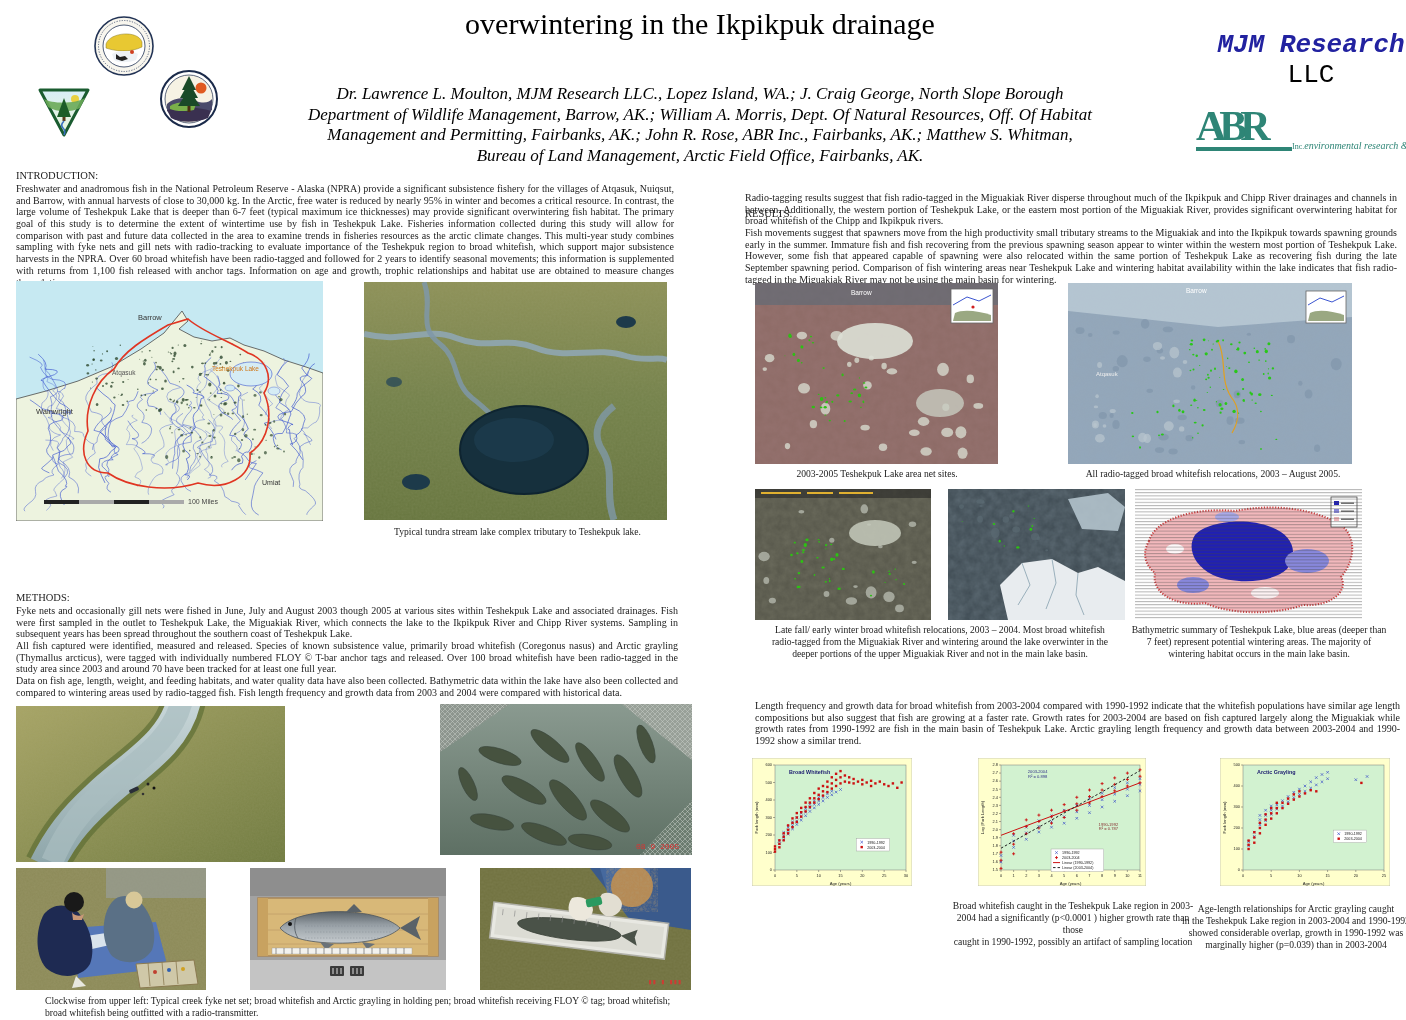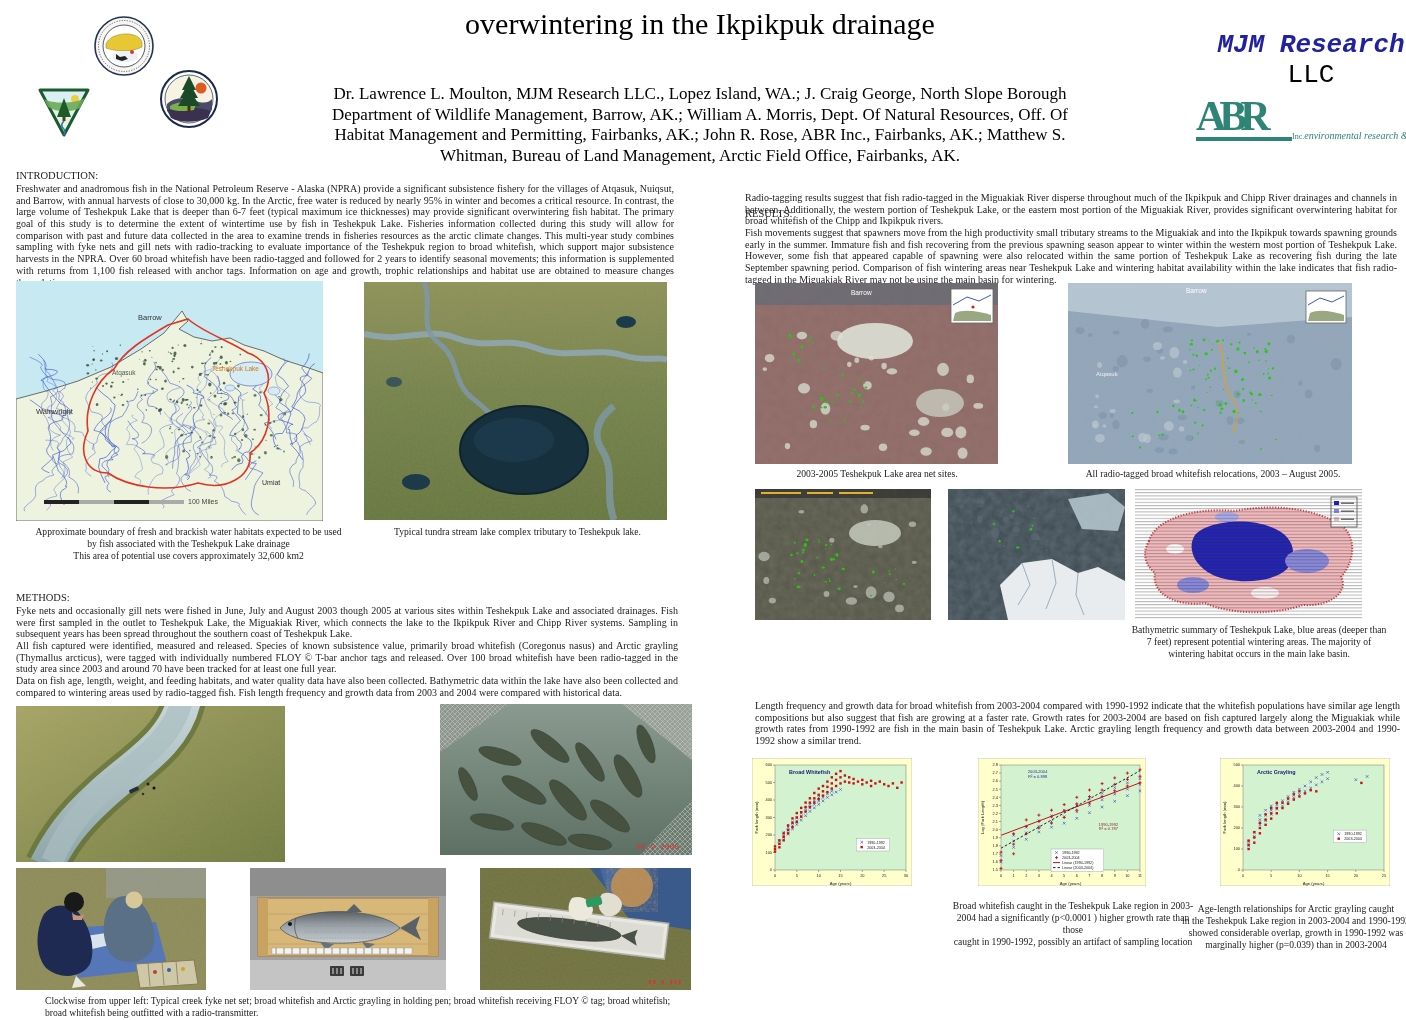--- a/index.html
+++ b/index.html
@@ -1,20 +1,20 @@
 <!DOCTYPE html>
 <html><head>
 <meta charset="utf-8">
 <style>
   html,body{margin:0;padding:0;background:#ffffff;}
   .poster{position:relative;width:1406px;height:1020px;background:#ffffff;overflow:hidden;
           font-family:"Liberation Serif",serif;color:#222;}
   .abs{position:absolute;}
   .title{font-size:30px;line-height:1.17;text-align:center;color:#000;}
-  .authors{font-size:17px;line-height:1.22;text-align:center;color:#000;}
+  .authors{font-size:17px;line-height:1.22;text-align:center;color:#000;font-style:italic;}
   .h{font-size:10.5px;}
   .body{font-size:10px;line-height:1.17;text-align:justify;white-space:pre-line;}
   .cap{font-size:9.6px;line-height:1.24;text-align:center;white-space:pre-line;}
   .capL{font-size:9.6px;line-height:1.24;text-align:left;}
   .fig{position:absolute;overflow:hidden;}
   .fig svg{display:block;}
   .maplbl{position:absolute;font-family:"Liberation Sans",sans-serif;color:#333;}
   .mjm1{font-style:italic;font-weight:bold;color:#2222a0;font-size:26px;}
   .mjm2{color:#000;font-size:26px;}
   .abr-word{font-family:"Liberation Serif",serif;color:#2e8576;font-size:42px;font-weight:bold;
@@ -70,21 +70,21 @@
         <path d="M31,21 L20,38 L42,38 Z"></path>
       </g>
       <rect x="29.5" y="38" width="3" height="6" fill="#4a2e14"></rect>
     </svg>
   </div>
 
   <div class="abs" style="left:1196px;top:30px;width:230px;text-align:center;font-family:Liberation Mono, monospace;">
     <span class="mjm1">MJM Research</span><span class="mjm2"> LLC</span>
   </div>
   <div class="abs" style="left:1196px;top:98px;width:200px;">
-    <div style="display:flex;align-items:flex-end;">
+    <div style="display:flex;align-items:flex-end;margin-top:10px;">
       <div>
         <div class="abr-word">ABR</div>
         <div class="abr-bar"></div>
       </div>
       <div class="abr-inc">Inc.</div>
       <div class="abr-tag">environmental research &amp; services</div>
     </div>
   </div>
 
   <div class="abs title" style="left:310px;top:6px;width:780px;">
@@ -379,23 +379,20 @@
       <path d="M60,0 C70,26 52,44 76,62 C96,78 88,100 108,116 C124,128 136,142 148,152" fill="none" stroke="#7f98a8" stroke-width="5" opacity="0.85"></path>
       <path d="M250,238 C240,210 252,190 238,168 C228,152 234,136 250,124" fill="none" stroke="#7f98a8" stroke-width="7" opacity="0.8"></path>
       <ellipse cx="160" cy="168" rx="64" ry="44" fill="#16303d" stroke="#0e2430" stroke-width="2"></ellipse>
       <ellipse cx="150" cy="158" rx="40" ry="22" fill="#1d3c4e" opacity="0.8"></ellipse>
       <ellipse cx="52" cy="200" rx="14" ry="8" fill="#1d3a4a"></ellipse>
       <ellipse cx="262" cy="40" rx="10" ry="6" fill="#1d3a4a"></ellipse>
       <ellipse cx="30" cy="100" rx="8" ry="5" fill="#2a4a58" opacity="0.8"></ellipse>
     </svg>
   </div>
 
-  <div class="abs cap" style="left:16px;top:526px;width:345px;">Approximate boundary of fresh and brackish water habitats expected to be used
-by fish associated with the Teshekpuk Lake drainage
-This area of potential use covers approximately 32,600 km2</div>
   <div class="abs cap" style="left:385px;top:526px;width:265px;">Typical tundra stream lake complex tributary to Teshekpuk lake.</div>
 
   <div class="abs h" style="left:16px;top:592px;">METHODS:</div>
   <div class="abs body" style="left:16px;top:605px;width:662px;">Fyke nets and occasionally gill nets were fished in June, July and August 2003 though 2005 at various sites within  Teshekpuk Lake and associated drainages.  Fish were first sampled in the outlet to Teshekpuk Lake, the Miguakiak River, which connects the lake to the Ikpikpuk River and Chipp River systems.  Sampling in subsequent years has been spread throughout the southern coast of Teshekpuk Lake.
 All fish captured were identified, measured and released.  Species of known subsistence value, primarily broad whitefish (Coregonus nasus) and Arctic grayling (Thymallus arcticus), were tagged with individually numbered FLOY © T-bar anchor tags and released.  Over 100 broad whitefish have been radio-tagged in the study area since 2003 and around 70 have been tracked for at least one full year.
 Data on fish age, length, weight, and feeding habitats, and water quality data have also been collected.  Bathymetric data within the lake have also been collected and compared to wintering areas used by radio-tagged fish.  Fish length frequency and growth data from 2003 and 2004 were compared with historical data.</div>
 
   <div class="fig" style="left:16px;top:706px;width:269px;height:156px;">
     <svg width="269" height="156" viewBox="0 0 269 156">
       <defs>
@@ -953,20 +950,23 @@
       <rect x="199" y="12" width="5" height="4" fill="#2020b4"></rect>
         <rect x="206" y="13.5" width="13" height="1.4" fill="#666"></rect>
       <rect x="199" y="20" width="5" height="4" fill="#8888dd"></rect>
         <rect x="206" y="21.5" width="13" height="1.4" fill="#666"></rect>
       <rect x="199" y="28" width="5" height="4" fill="#f2b8bc"></rect>
         <rect x="206" y="29.5" width="13" height="1.4" fill="#666"></rect>
       <rect width="227" height="131" fill="url(#hl)" opacity="0.4"></rect>
     </svg>
   </div>
 
+  <div class="abs cap" style="left:762px;top:624px;width:356px;">Late fall/ early winter broad whitefish relocations, 2003 – 2004.  Most broad whitefish
+radio-tagged from the Miguakiak River and wintering around the lake overwinter in the
+deeper portions of the upper Miguakiak River and not in the main lake basin.</div>
   <div class="abs cap" style="left:1128px;top:624px;width:262px;">Bathymetric summary of Teshekpuk Lake, blue areas (deeper than
 7 feet) represent potential wintering areas.  The majority of
 wintering habitat occurs in the main lake basin.</div>
 
   <div class="abs body" style="left:755px;top:700px;width:645px;">Length frequency and growth data for broad whitefish from 2003-2004 compared with 1990-1992 indicate that the whitefish populations have similar age length compositions but also suggest that fish are growing at a faster rate.  Growth rates for 2003-2004 are based on fish captured largely along the Miguakiak while growth rates from 1990-1992 are fish in the main basin of Teshekpuk Lake.  Arctic grayling length frequency and growth data between 2003-2004 and 1990-1992 show a similar trend.</div>
 
   <div class="chart" style="left:752px;top:758px;width:160px;height:128px;"><svg xmlns="http://www.w3.org/2000/svg" width="160" height="128" font-family="Liberation Sans,sans-serif">
         <rect width="160" height="128" fill="#ffffcc" stroke="#aaa" stroke-width="0.6"></rect>
         <rect x="23" y="7" width="131" height="105" fill="#d2f2d0" stroke="#777" stroke-width="0.5"></rect>
         <line x1="23" y1="112" x2="23" y2="114" stroke="#555" stroke-width="0.5"></line>

